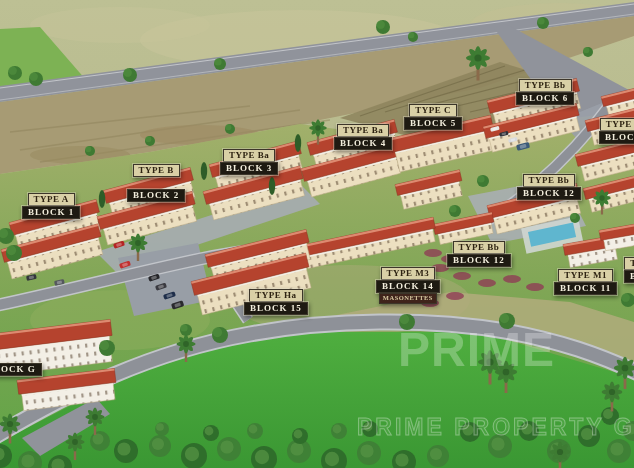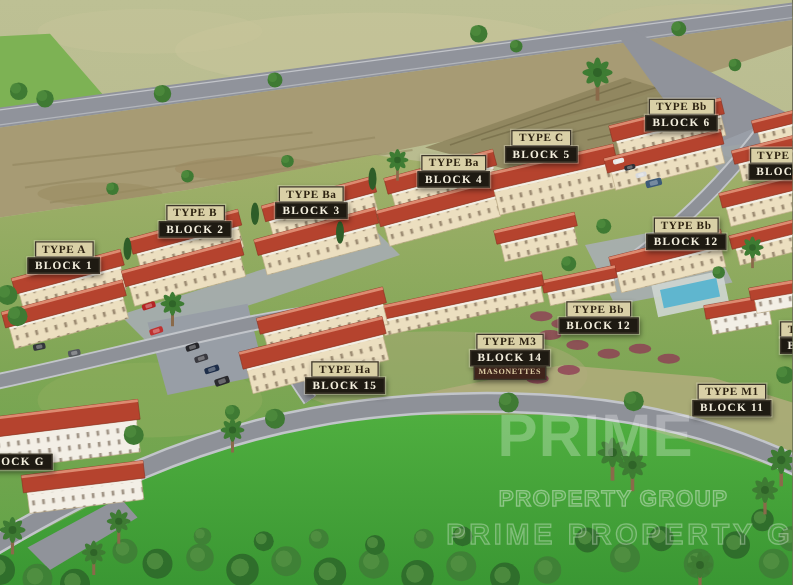--- a/index.html
+++ b/index.html
@@ -574,29 +574,28 @@
           <rect x="2.25" y="0.8" width="4.5" height="2.4" rx="1" fill="rgba(255,255,255,.3)"></rect>
         </g>
         <g transform="translate(516 145) rotate(-14)">
           <rect x="0" y="0" width="13" height="6" rx="1.5" fill="#3c5a78"></rect>
           <rect x="3.25" y="1.2000000000000002" width="6.5" height="3.5999999999999996" rx="1" fill="rgba(255,255,255,.3)"></rect>
         </g>
       </g>
 </svg>
 
 <div class="wm wm-big">PRIME</div>
-<div class="wm wm-mid">PROPERTY GROUP</div>
 <div class="wm wm-row">PRIME PROPERTY GROUP</div>
 
 <div id="labels">
       <div class="site-label" style="left: 22px; top: 193px;">
         <div class="lbl-type">TYPE A</div>
         <div class="lbl-block">BLOCK 1</div>
       </div>
-      <div class="site-label" style="left: 127px; top: 164px;">
+      <div class="site-label" style="left: 127px; top: 164px; gap: 12px;">
         <div class="lbl-type">TYPE B</div>
         <div class="lbl-block">BLOCK 2</div>
       </div>
       <div class="site-label" style="left: 220px; top: 149px;">
         <div class="lbl-type">TYPE Ba</div>
         <div class="lbl-block">BLOCK 3</div>
       </div>
       <div class="site-label" style="left: 334px; top: 124px;">
         <div class="lbl-type">TYPE Ba</div>
         <div class="lbl-block">BLOCK 4</div>
@@ -619,21 +618,21 @@
       </div>
       <div class="site-label" style="left: 447px; top: 241px;">
         <div class="lbl-type">TYPE Bb</div>
         <div class="lbl-block">BLOCK 12</div>
       </div>
       <div class="site-label" style="left: 352px; top: 267px; margin-left: 24px;">
         <div class="lbl-type">TYPE M3</div>
         <div class="lbl-block">BLOCK 14</div>
         <div class="lbl-note">MASONETTES</div>
       </div>
-      <div class="site-label" style="left: 554px; top: 269px; margin-top: 38px;">
+      <div class="site-label" style="left: 554px; top: 269px;">
         <div class="lbl-type">TYPE M1</div>
         <div class="lbl-block">BLOCK 11</div>
       </div>
       <div class="site-label" style="left: 244px; top: 289px;">
         <div class="lbl-type">TYPE Ha</div>
         <div class="lbl-block">BLOCK 15</div>
       </div>
       <div class="site-label" style="left: -19px; top: 363px;">
         <div class="lbl-block">BLOCK G</div>
       </div>

